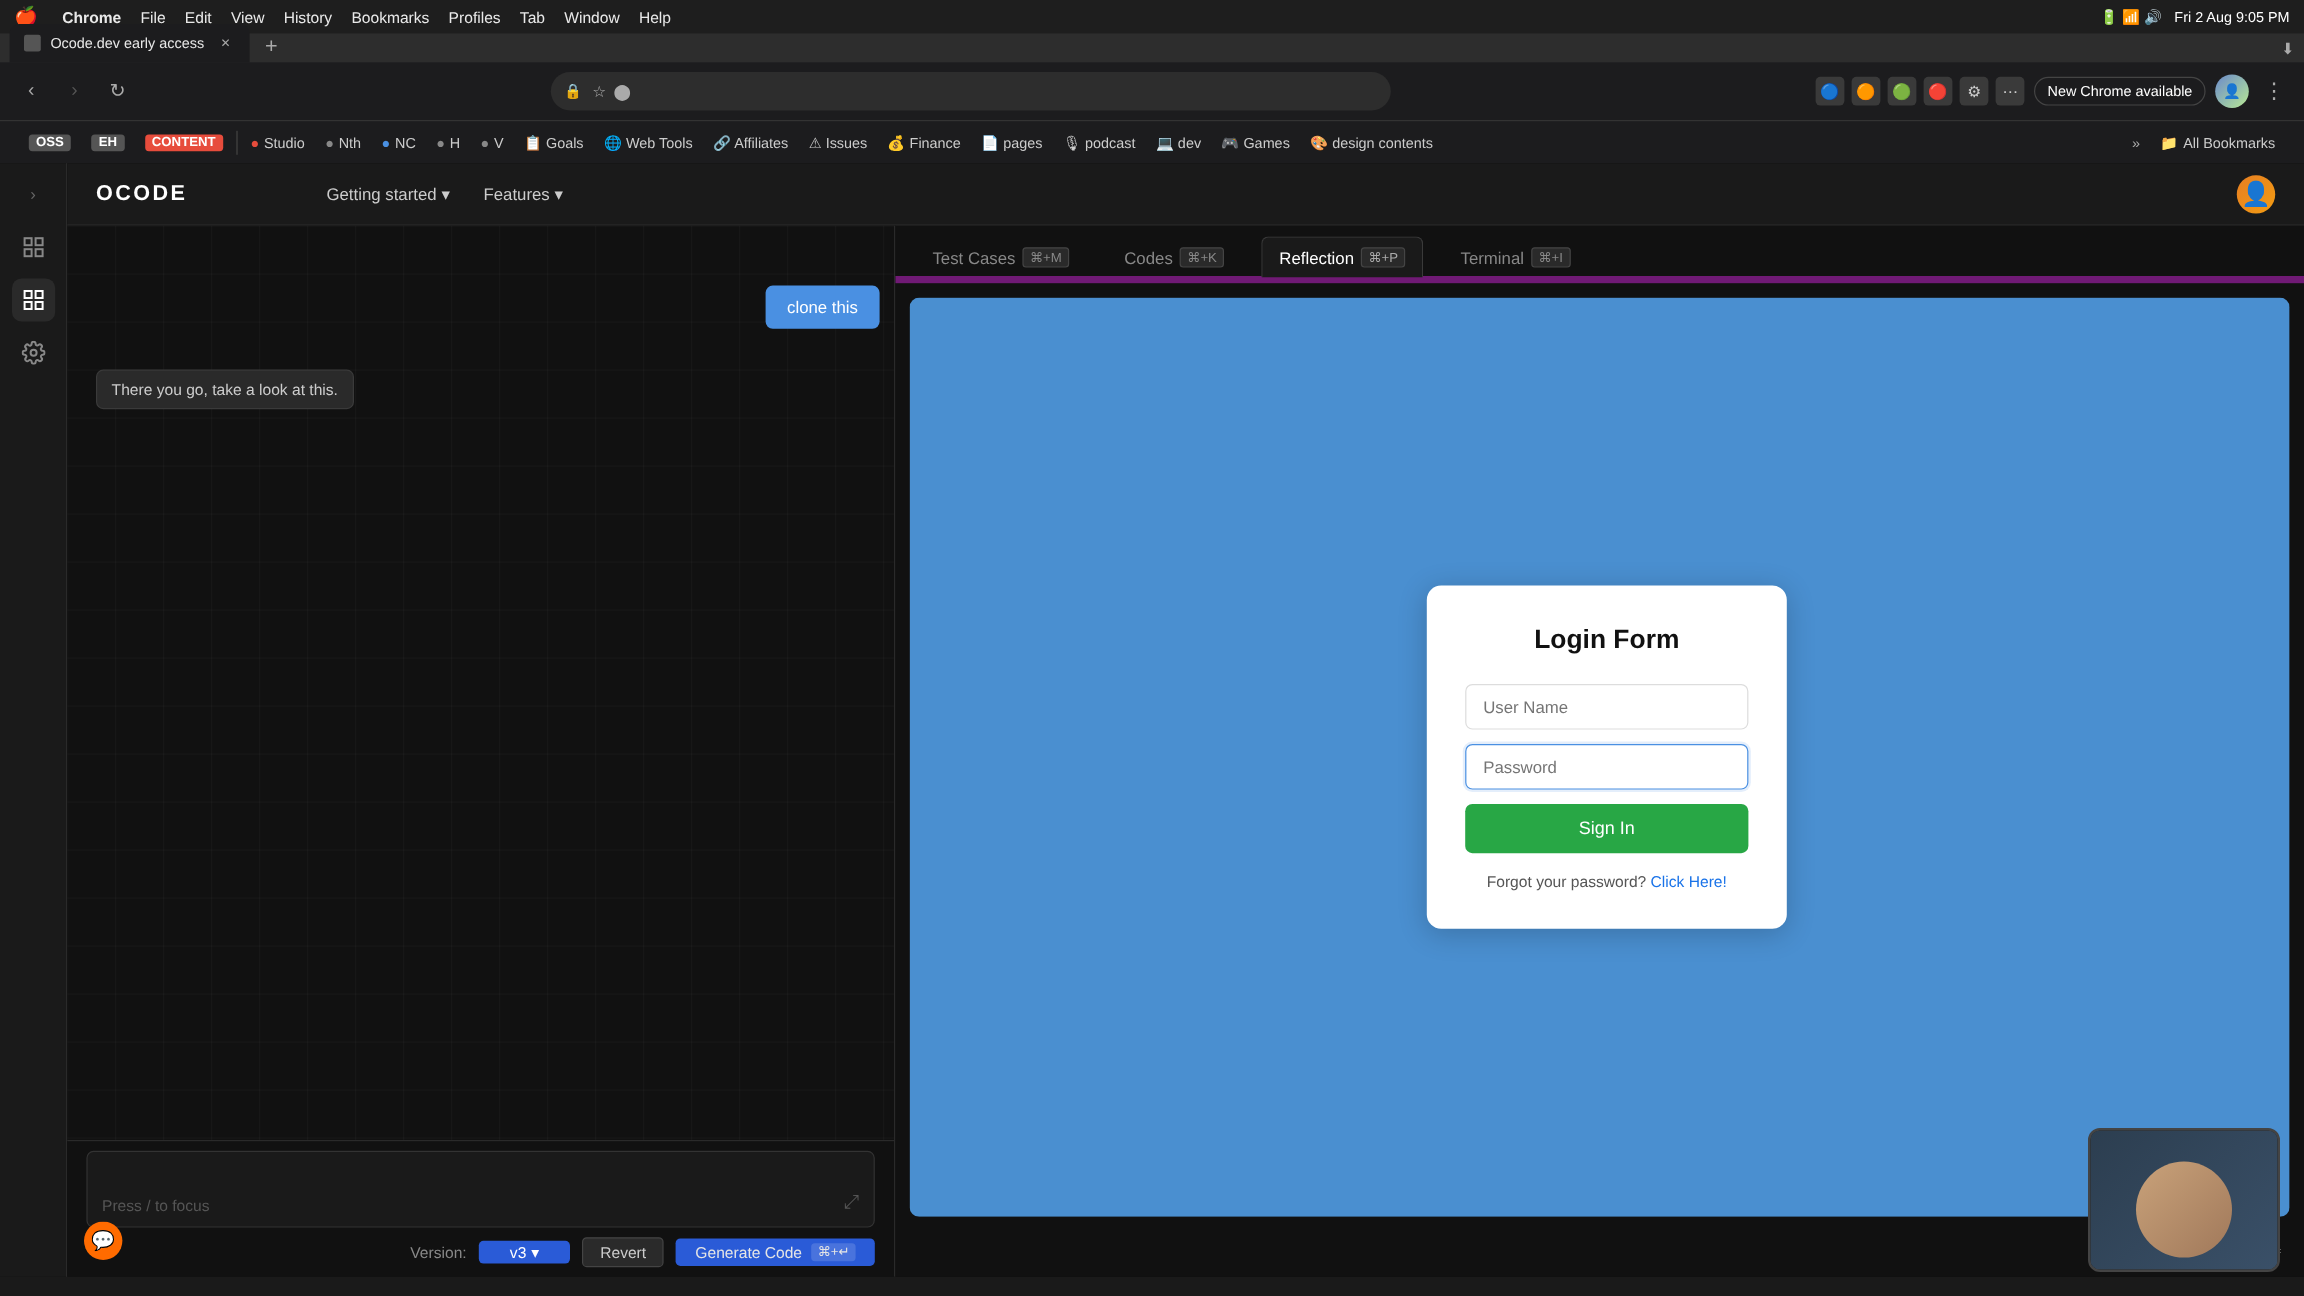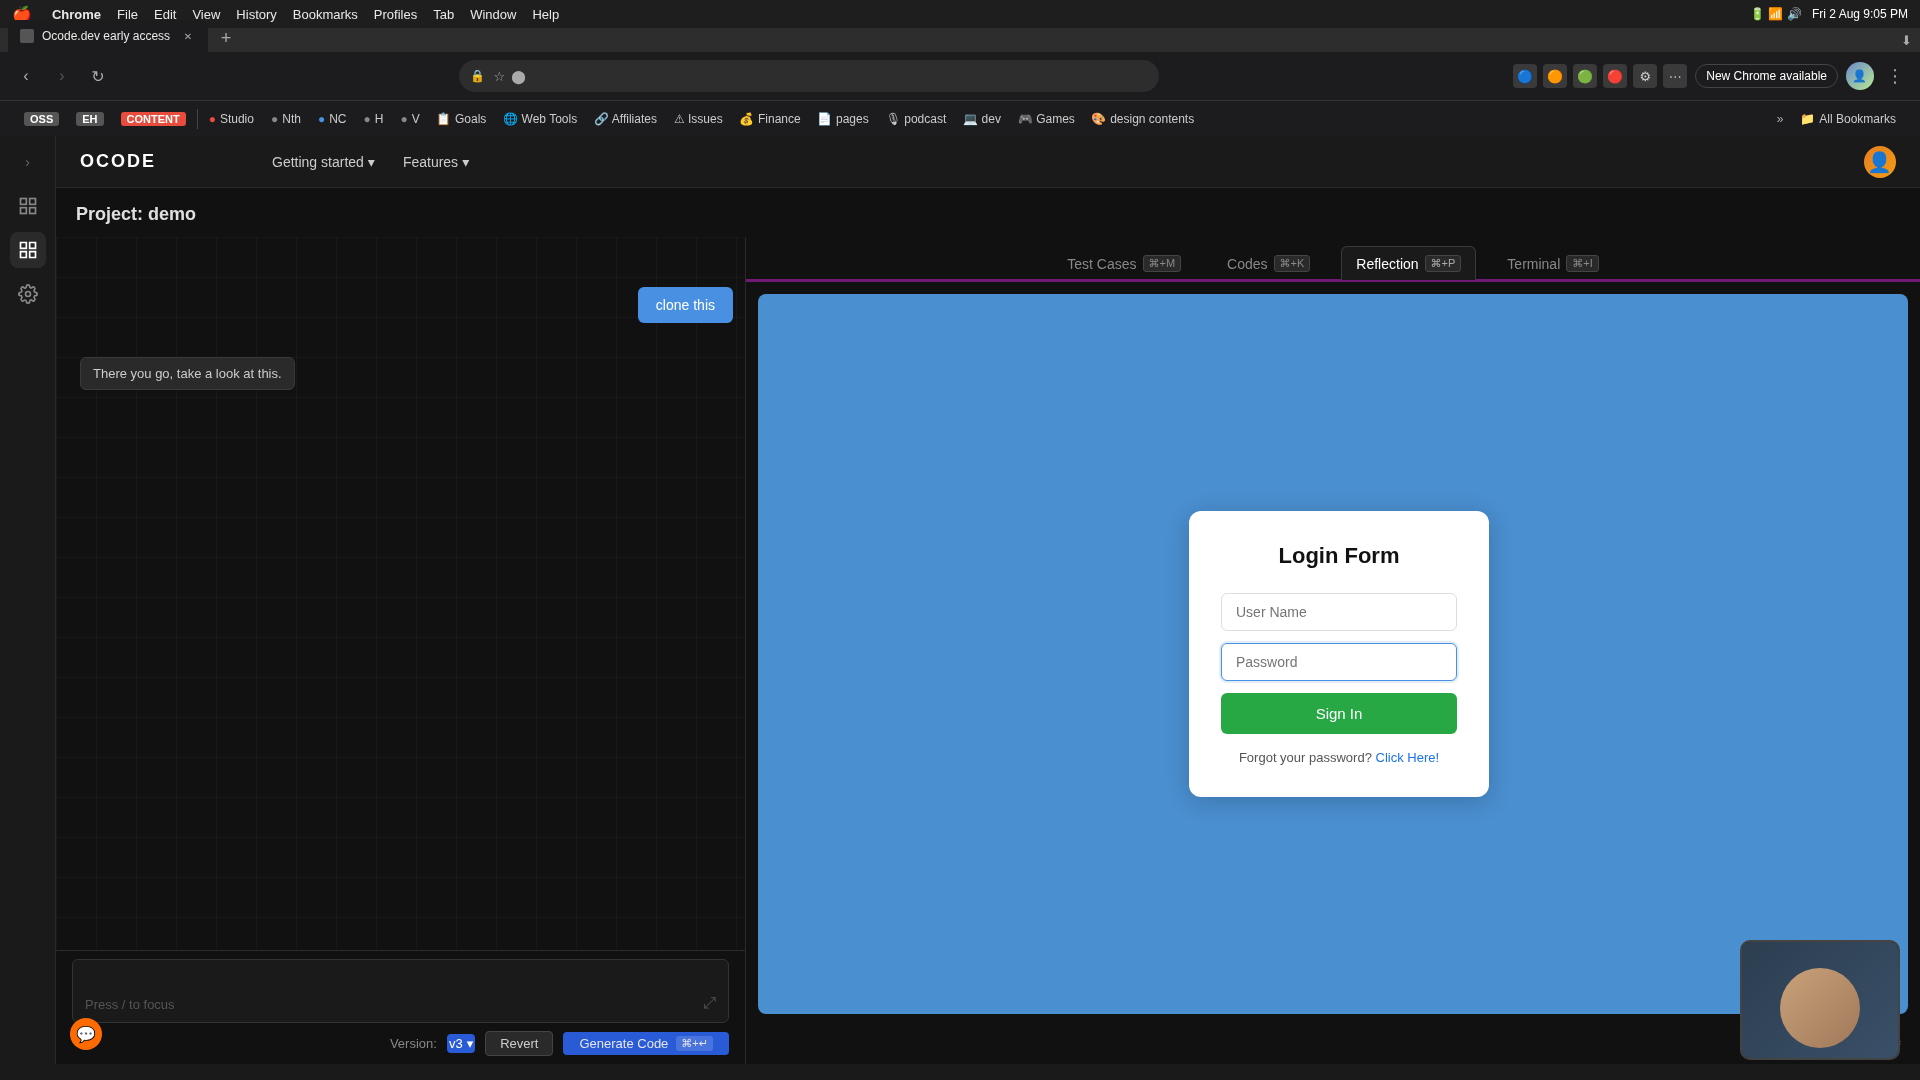--- a/index.html
+++ b/index.html
@@ -360,21 +360,21 @@
       gap: 10px;
     }
     .version-label {
       color: #888;
       font-size: 13px;
     }
     .version-badge {
       background: #2a5bd7;
       color: #fff;
       border-radius: 4px;
-      padding: 2px 2px;
+      padding: 2px 26px;
       font-size: 13px;
       display: flex;
       align-items: center;
       gap: 4px;
       cursor: pointer;
     }
     .revert-btn {
       background: #2a2a2a;
       color: #ccc;
       border: 1px solid #444;
@@ -409,22 +409,21 @@
       display: flex;
       flex-direction: column;
     }
 
     
     .tabs-bar {
       display: flex;
       align-items: center;
       padding: 8px 16px 0;
       gap: 16px;
-      border-bottom: 3px solid #701a75;
-      justify-content: center;
+      border-bottom: 6px solid #701a75;
     }
     .tab-item {
       display: flex;
       align-items: center;
       gap: 6px;
       padding: 8px 14px;
       border-radius: 6px 6px 0 0;
       font-size: 14px;
       color: #888;
       cursor: pointer;
@@ -778,23 +777,20 @@
           <span>▾</span>
         </div>
       </div>
       <div class="header-right">
         <div class="user-avatar">
           <span style="font-size:20px;">👤</span>
         </div>
       </div>
     </div>
 
-    <div class="project-header">
-      <div class="project-title">Project: demo</div>
-    </div>
 
     <div class="split-view">
 
       <div class="editor-panel">
         <div class="editor-canvas">
           <div class="editor-grid"></div>
           <button class="clone-btn">clone this</button>
           <div class="editor-tooltip">There you go, take a look at this.</div>
         </div>
 

